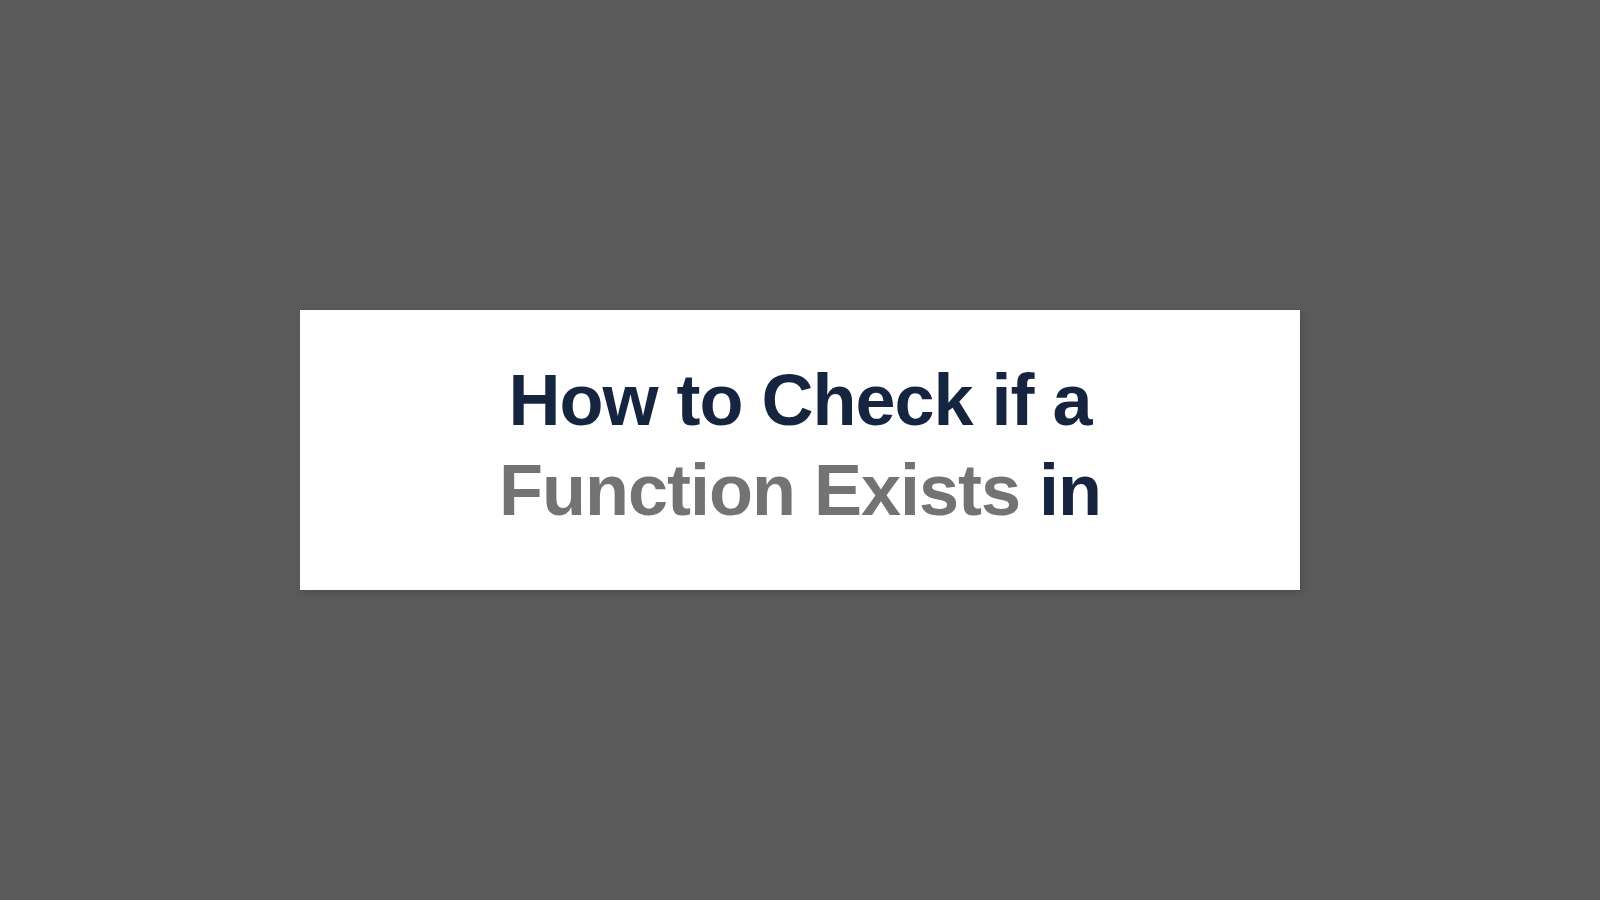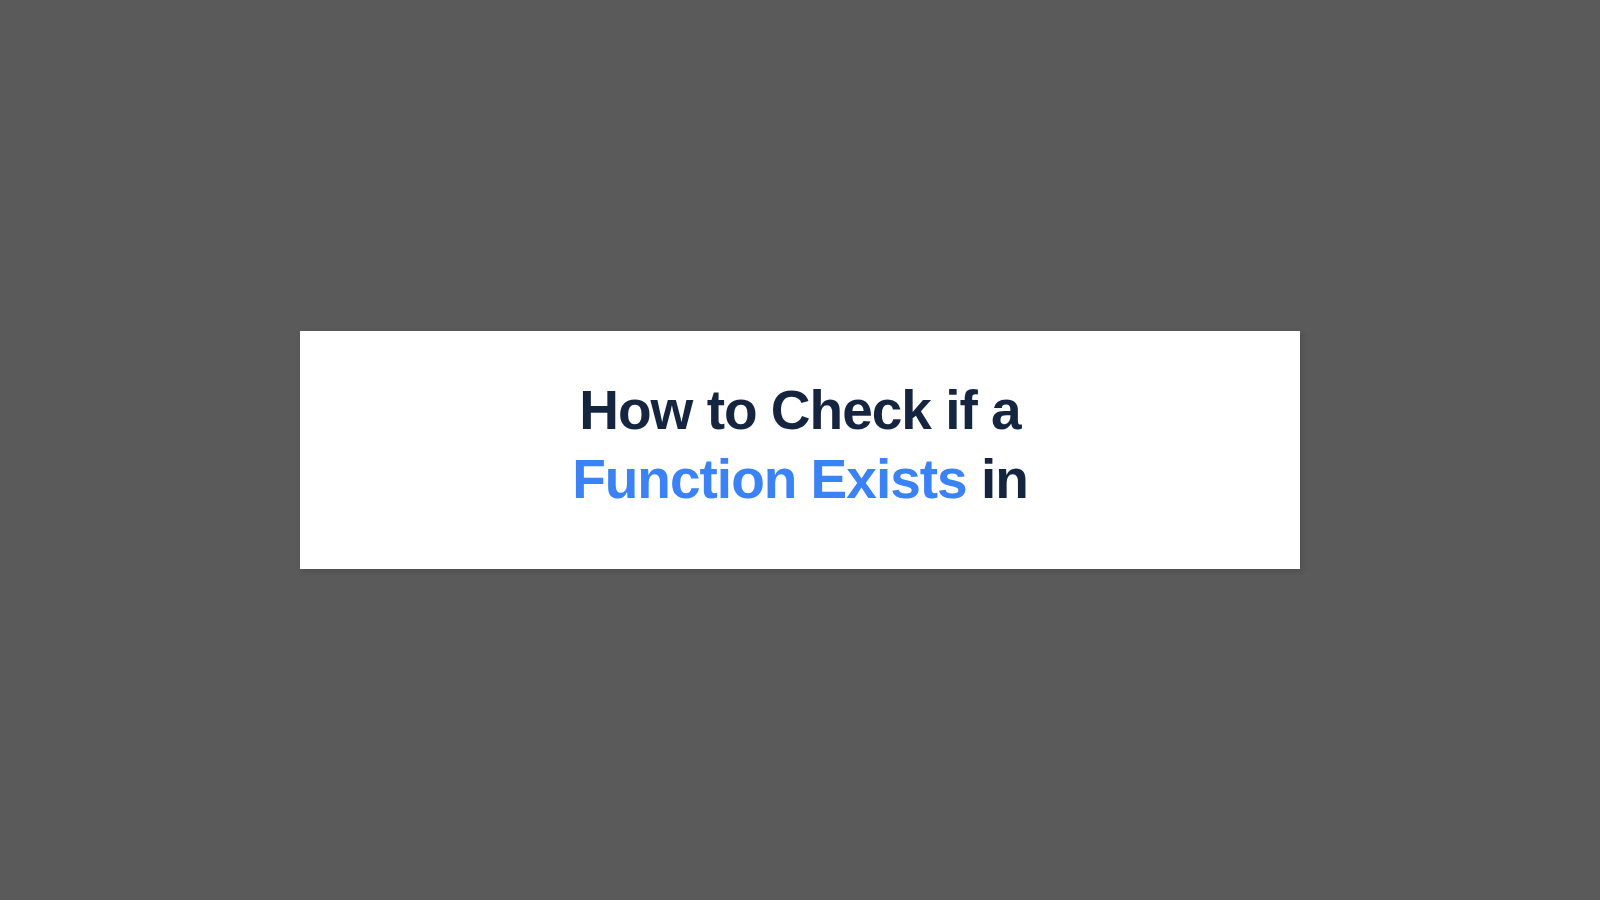--- a/index.html
+++ b/index.html
@@ -17,28 +17,28 @@
       font-family: 'Segoe UI', 'Arial', sans-serif;
     }
     .card {
       background-color: #ffffff;
       width: 1000px;
       padding: 45px 60px 55px 60px;
       text-align: center;
       box-shadow: 2px 2px 6px rgba(0,0,0,0.15);
     }
     .title {
-      font-size: 55px;
+      font-size: 72px;
       font-weight: 800;
       line-height: 1.25;
       letter-spacing: -1px;
       color: #15253f;
     }
     .highlight {
-      color: #3b82f6;
+      color: #737373;
     }
   </style>
 </head>
 <body>
 
 <div class="card">
   <h1 class="title">
     <span>How to Check if a</span><br>
     <span class="highlight">Function Exists</span><span> in</span><br>
   </h1>

